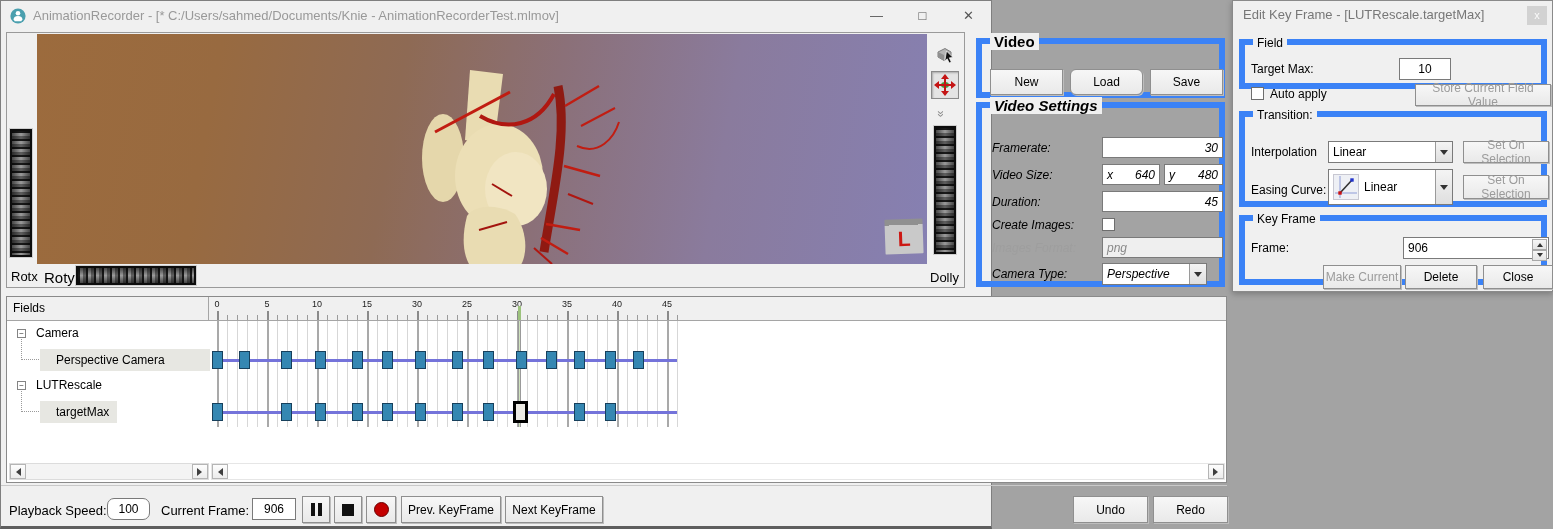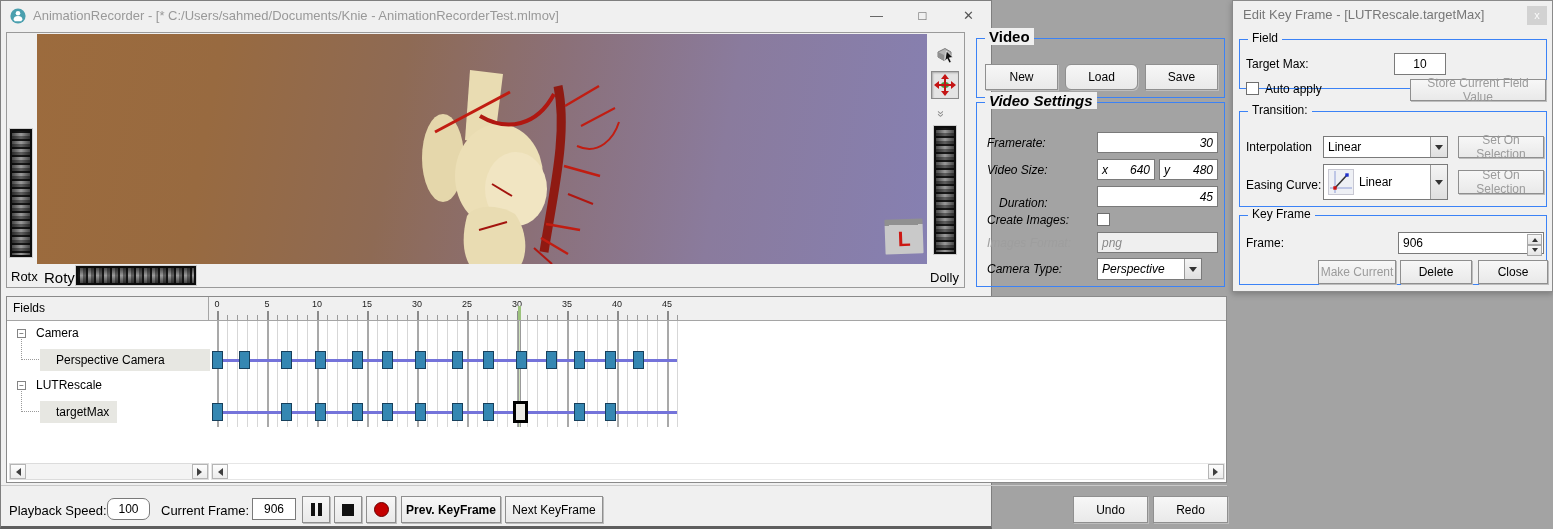--- a/index.html
+++ b/index.html
@@ -23,21 +23,21 @@
 .btn { background:linear-gradient(#f7f7f7,#e9e9e9); border:1px solid #8f8f8f; box-shadow:1px 1px 0 #bdbdbd; font-size:12px; text-align:center; display:flex; align-items:center; justify-content:center; position:absolute; }
 .btn.disabled { color:#9b9b9b; }
 .tfield { position:absolute; background:#fff; border:1px solid #7a7a7a; font-size:12px; display:flex; align-items:center; padding:0 4px; }
 .tfield.right { justify-content:flex-end; }
 .tfield.center { justify-content:center; }
 .tfield.disabled { background:#efefef; color:#8a8a8a; }
 .checkbox { position:absolute; width:13px; height:13px; background:#fff; border:1px solid #6e6e6e; }
 .combo { position:absolute; background:#fff; border:1px solid #7a7a7a; display:flex; align-items:center; padding-left:4px; }
 .combo .arrowbtn { margin-left:auto; align-self:stretch; width:17px; background:linear-gradient(#f4f4f4,#dfdfdf); border-left:1px solid #9a9a9a; display:flex; align-items:center; justify-content:center; }
 .tri-down { width:0; height:0; border:4px solid transparent; border-top:5px solid #333; margin-top:4px; }
-.groupbox { position:absolute; border:1px solid #3b82f6; }
+.groupbox { position:absolute; border:6px solid #3b82f6; }
 .groupbox > .gtitle { position:absolute; top:-9px; left:8px; background:#f0f0f0; padding:0 4px; }
 .gtitle.big { font-weight:bold; font-size:15px; top:-11px; }
 .lbl { position:absolute; white-space:nowrap; }
 .lbl.disabled { color:#9e9e9e; }
 
 
 .vp-frame { position:absolute; left:5px; top:31px; width:959px; height:256px; border:1px solid #9a9a9a; background:#f0f0f0; }
 .vp-canvas { position:absolute; left:30px; top:1px; width:890px; height:230px;
   background:linear-gradient(100deg,#9c6b3d 0%,#986a40 20%,#8e6a54 40%,#8b7078 57%,#8a7b9d 76%,#8680b2 100%); }
 .thumbwheel-v { position:absolute; width:22px; border:2px solid #0d0d0d; outline:1px solid #cfcfcf;
@@ -186,21 +186,21 @@
       <span class="lbl" style="left:10px; top:60px;">Video Size:</span>
       <div class="tfield" style="left:120px; top:56px; width:58px; height:21px;">
         <span>x</span>
         <span style="margin-left:auto;">640</span>
       </div>
       <div class="tfield" style="left:182px; top:56px; width:59px; height:21px;">
         <span>y</span>
         <span style="margin-left:auto;">480</span>
       </div>
 
-      <span class="lbl" style="left:10px; top:93px;margin-left:12px;">Duration:</span>
+      <span class="lbl" style="left:10px; top:87px;">Duration:</span>
       <div class="tfield right" style="left:120px; top:83px; width:121px; height:21px;">45</div>
 
       <span class="lbl" style="left:10px; top:110px;">Create Images:</span>
       <div class="checkbox" style="left:120px; top:110px;"></div>
 
       <span class="lbl disabled" style="left:10px; top:133px;">Images Format:</span>
       <div class="tfield disabled" style="left:120px; top:129px; width:121px; height:21px;">png</div>
 
       <span class="lbl" style="left:10px; top:159px;">Camera Type:</span>
       <div class="combo" style="left:120px; top:155px; width:105px; height:22px;">
@@ -404,21 +404,21 @@
           <i></i>
           <i></i>
         </span>
     </div>
     <div class="btn" style="left:333px; top:495px; width:28px; height:27px;">
       <span class="media-glyph-stop"></span>
     </div>
     <div class="btn" style="left:365px; top:495px; width:30px; height:27px;">
       <span class="media-glyph-rec"></span>
     </div>
-    <div class="btn" style="left:400px; top:495px; width:100px; height:27px;font-weight:bold;">Prev. KeyFrame</div>
+    <div class="btn" style="left:400px; top:495px; width:100px; height:27px;">Prev. KeyFrame</div>
     <div class="btn" style="left:504px; top:495px; width:98px; height:27px;">Next KeyFrame</div>
     <div class="btn" style="left:1072px; top:495px; width:75px; height:27px;">Undo</div>
     <div class="btn" style="left:1152px; top:495px; width:75px; height:27px;">Redo</div>
   </div>
 
   <div class="edit-window">
     <span class="edit-title">Edit Key Frame - [LUTRescale.targetMax]</span>
     <div class="edit-close">x</div>
 
     <div class="groupbox" style="left:6px; top:38px; width:308px; height:50px;">

